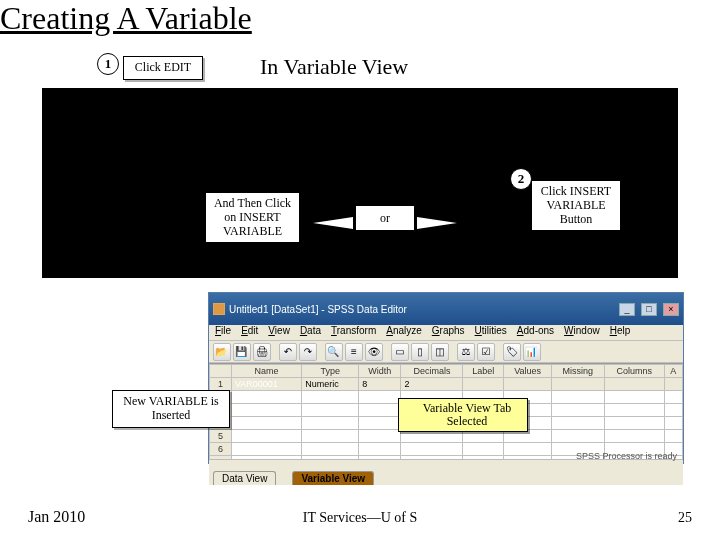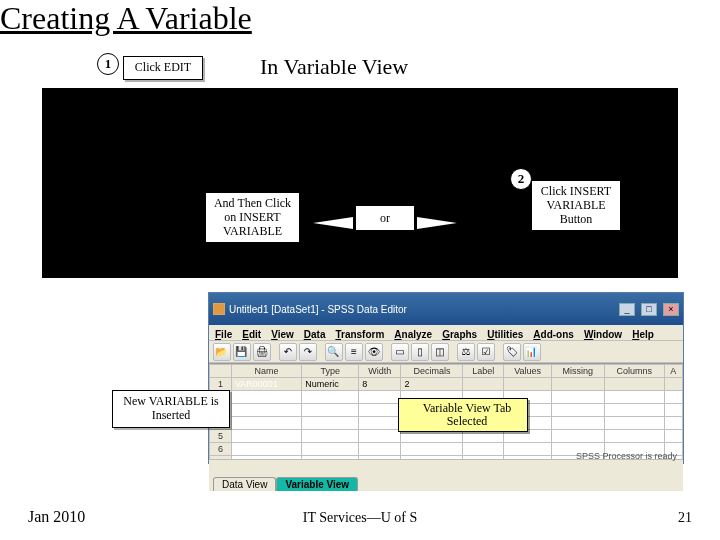--- a/index.html
+++ b/index.html
@@ -102,23 +102,22 @@
   }
   .spss-title .ticon { width: 12px; height: 12px; background:#d94; border:1px solid #fff2; }
   .spss-title .t { flex: 1; }
   .spss-title .wb { width: 16px; height: 13px; background:#c9d6e8; border:1px solid #2a4; font-size:9px; text-align:center; line-height:11px; color:#000; border-color:#8aa; margin-left:2px;}
   .spss-menu {
     height: 16px;
     background: #ece9d8;
     display: flex;
     gap: 10px;
     padding: 0 6px;
-    align-items: flex-end;
+    align-items: flex-start;
     border-bottom: 1px solid #c0c0c0;
-    font-weight: bold;
   }
   .spss-menu span { text-decoration: underline; text-decoration-color: transparent; }
   .spss-menu span::first-letter { text-decoration: underline; }
   .spss-tool {
     height: 22px;
     background: #ece9d8;
     border-bottom: 1px solid #c0c0c0;
     display: flex;
     align-items: center;
     gap: 2px;
@@ -139,37 +138,37 @@
     font-size: 9px;
     padding: 0 3px;
     text-align: left;
     background: #fff;
   }
   table.grid th { background: #ece9d8; color:#333; text-align:center; font-weight:normal;}
   table.grid th.rowh { width: 22px; background:#ece9d8; text-align:center;}
   table.grid tr.sel td, table.grid tr.sel th.rowh { background: #ece9d8; }
   table.grid td.name { background:#316ac5; color:#fff; }
   .spss-tabs {
-    height: 32px;
+    height: 26px;
     display: flex;
     align-items: flex-end;
     background:#ece9d8;
     border-top:1px solid #bbb;
     padding-left:4px;
-    gap:0;
+    gap:16px;
   }
   .vtab {
     border: 1px solid #999;
     border-bottom: none;
     padding: 1px 8px;
     background: #ece9d8;
     font-size: 10px;
     border-radius: 3px 3px 0 0;
   }
-  .vtab.active { background: #14b8a6; font-weight: bold; }
+  .vtab.active { background: #a16207; font-weight: bold; }
   .spss-status { position:absolute; right:6px; bottom:2px; font-size:9px; color:#555;}
 
   .yellow-call {
     position: absolute;
     left: 398px;
     top: 398px;
     width: 130px;
     height: 34px;
     background: #ffff99;
     border: 1.5px solid #000;
@@ -355,13 +354,13 @@
     <div class="vtab active">Variable View</div>
   </div>
   <div class="spss-status">SPSS Processor is ready</div>
 </div>
 
 <div class="callout" style="left:112px; top:390px; width:118px;">New VARIABLE is Inserted</div>
 <div class="yellow-call">Variable View Tab Selected</div>
 
 <div class="footer-left">Jan 2010</div>
 <div class="footer-center">IT Services—U of  S</div>
-<div class="footer-right">21</div>
+<div class="footer-right">25</div>
 
 </body></html>

